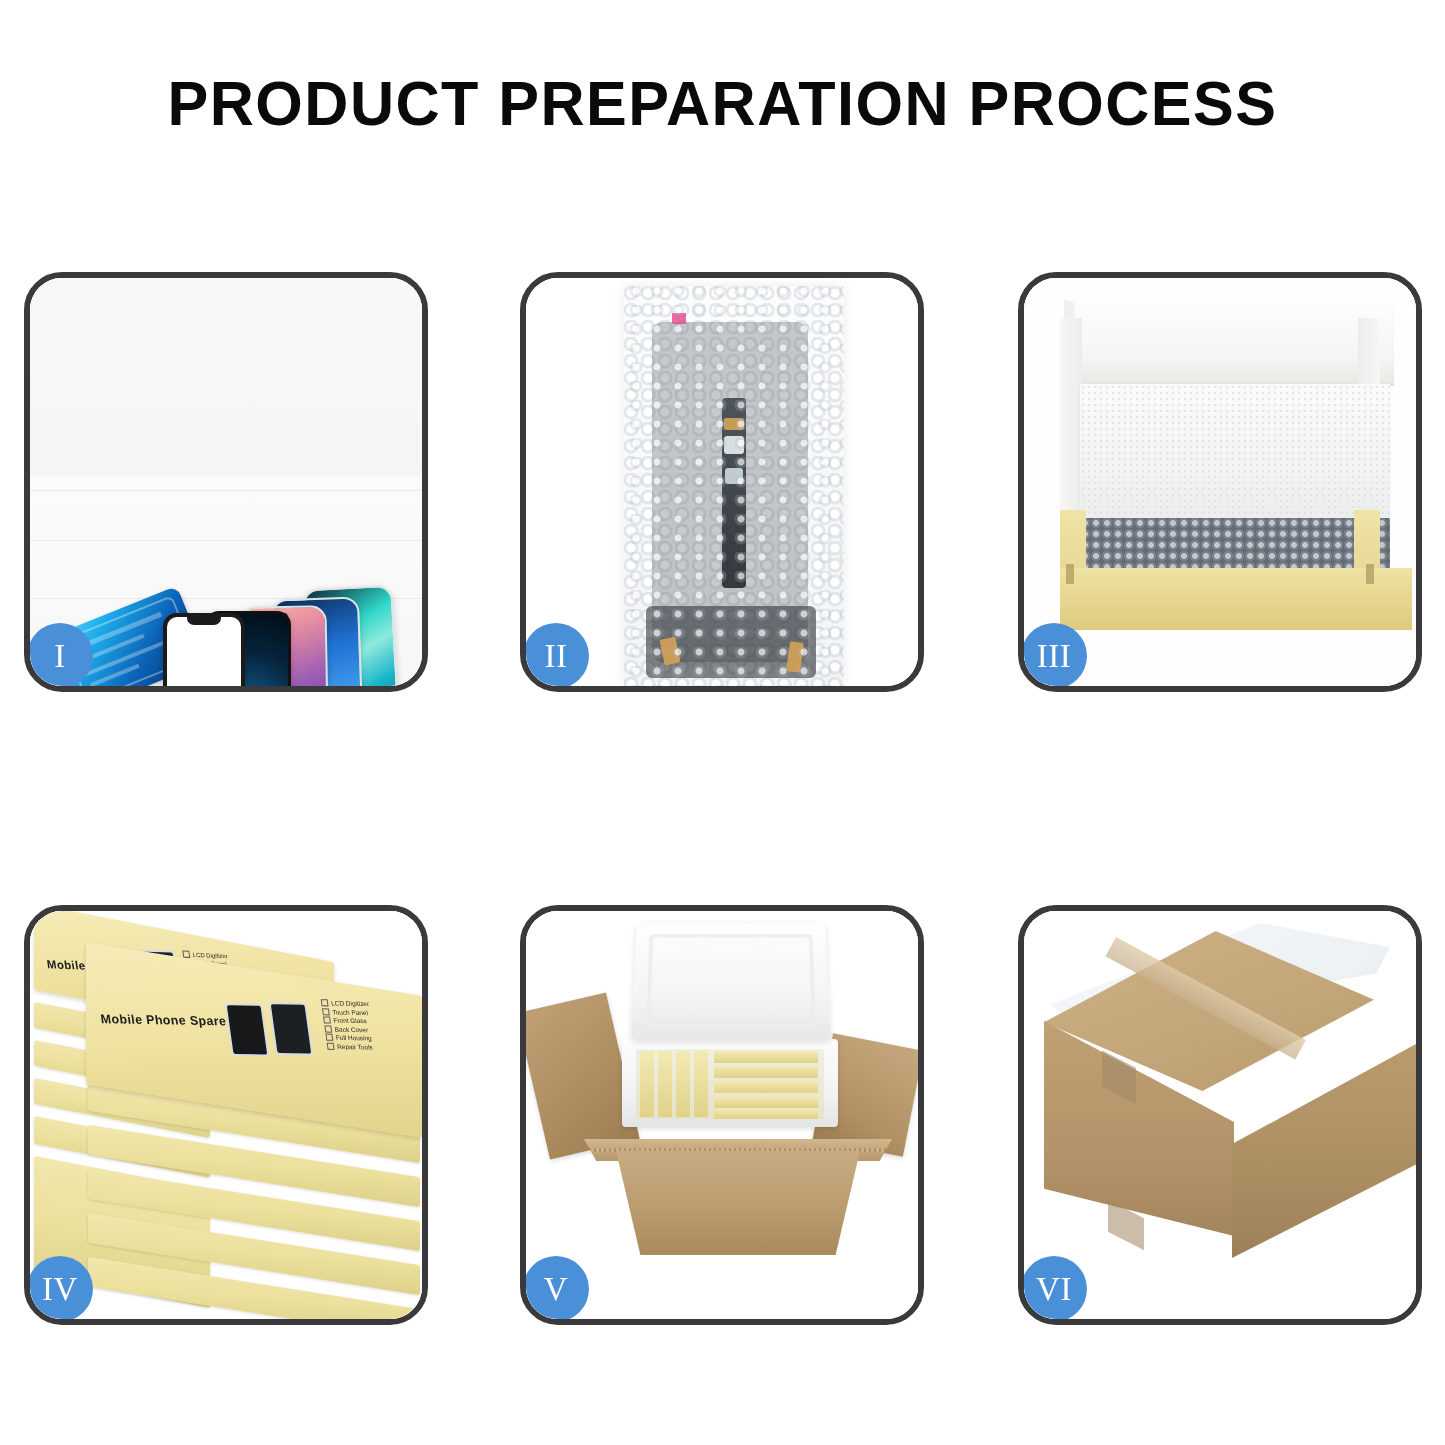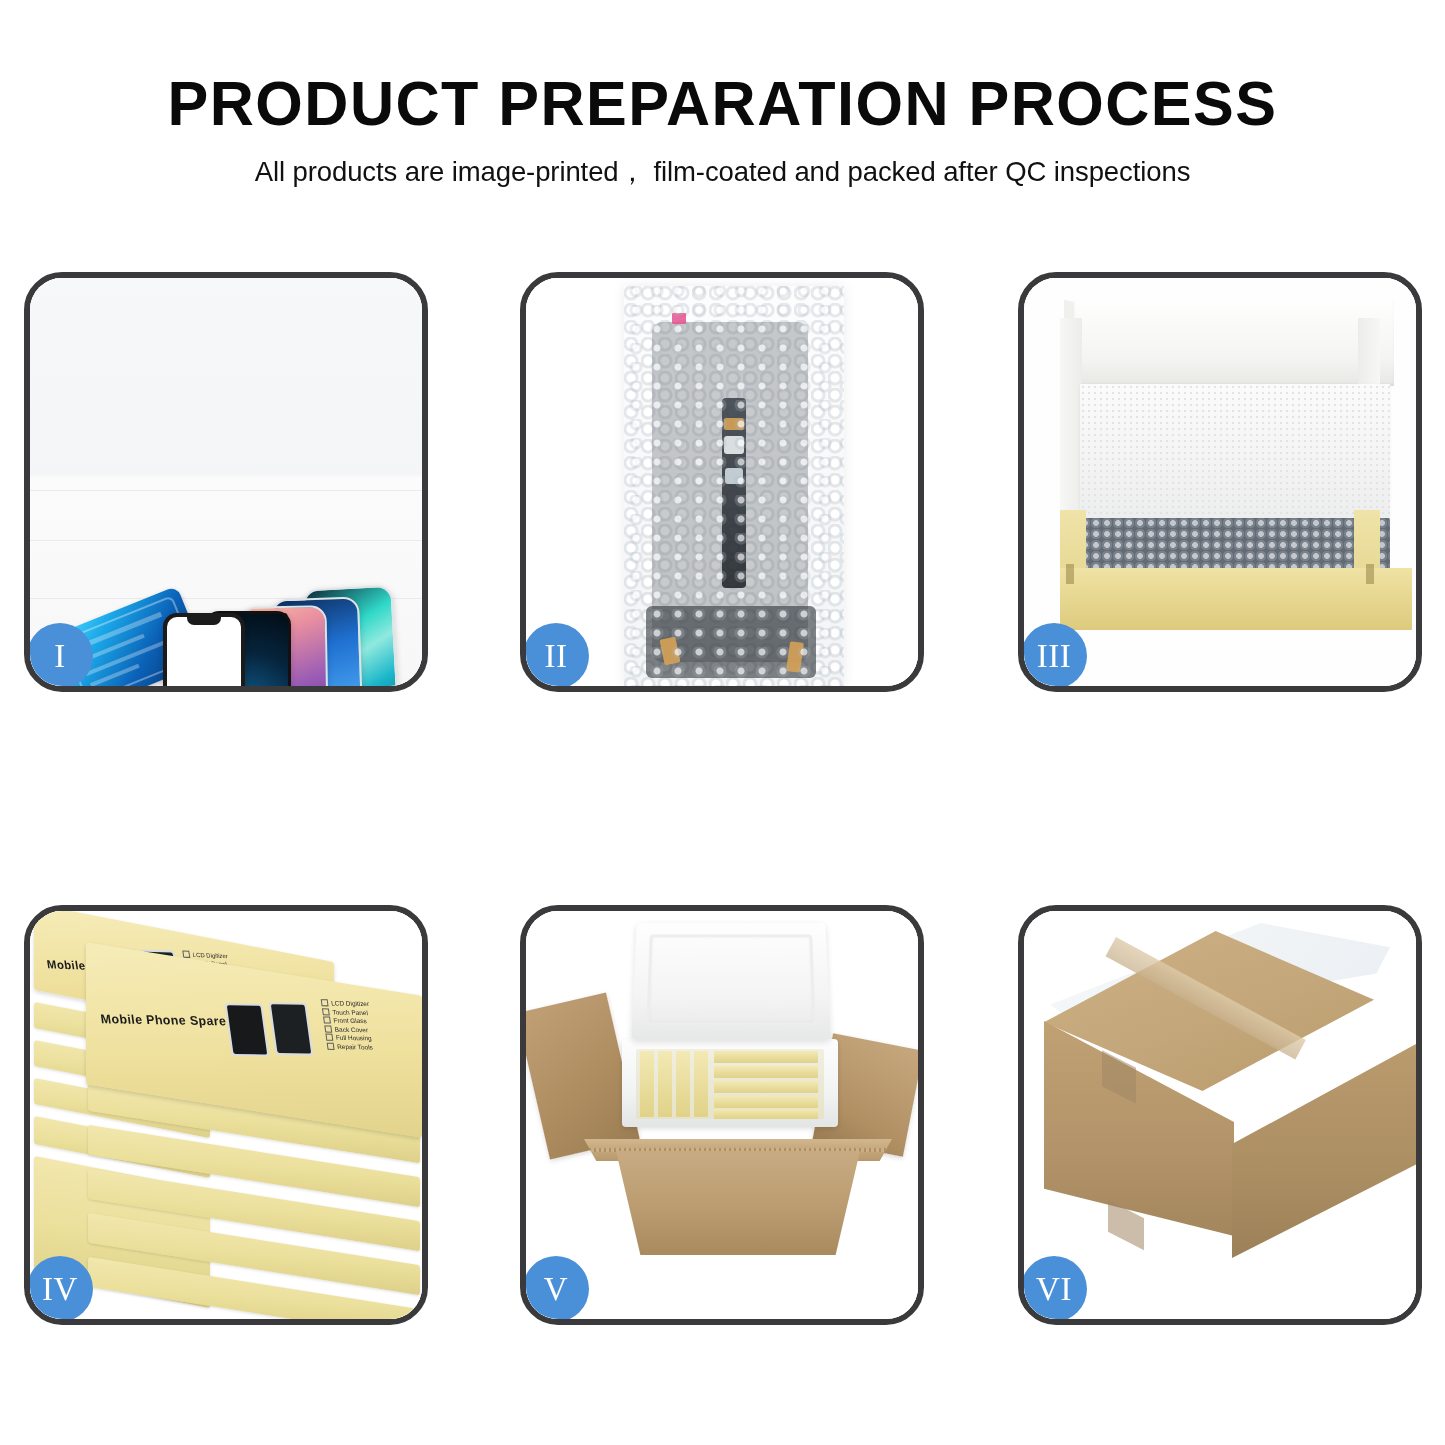--- a/index.html
+++ b/index.html
@@ -209,21 +209,20 @@
     clip-path:polygon(0 47%,100% 0,100% 56%,0 100%);}
   .tape{position:absolute;background:linear-gradient(180deg,rgba(222,203,170,.8),rgba(200,178,142,.75));}
   .tapetab{position:absolute;background:rgba(160,135,100,.55);}
   .wrapsheet{position:absolute;background:linear-gradient(135deg,rgba(245,248,250,.9),rgba(225,232,238,.7));}
 </style>
 </head>
 <body>
 
 <div id="header">
   <div id="main-title">PRODUCT PREPARATION PROCESS</div>
-  <div id="subtitle">All products are image-printed， film-coated and packed after QC inspections</div>
 </div>
 
 <div class="panel p1" style="left:24px;top:272px;width:404px;height:420px;">
   <div class="panel-clip">
     <div class="p1bg"></div>
     <div class="hline" style="top:212px"></div>
     <div class="hline" style="top:262px"></div>
     <div class="hline" style="top:320px"></div>
 
     <div class="adh">

